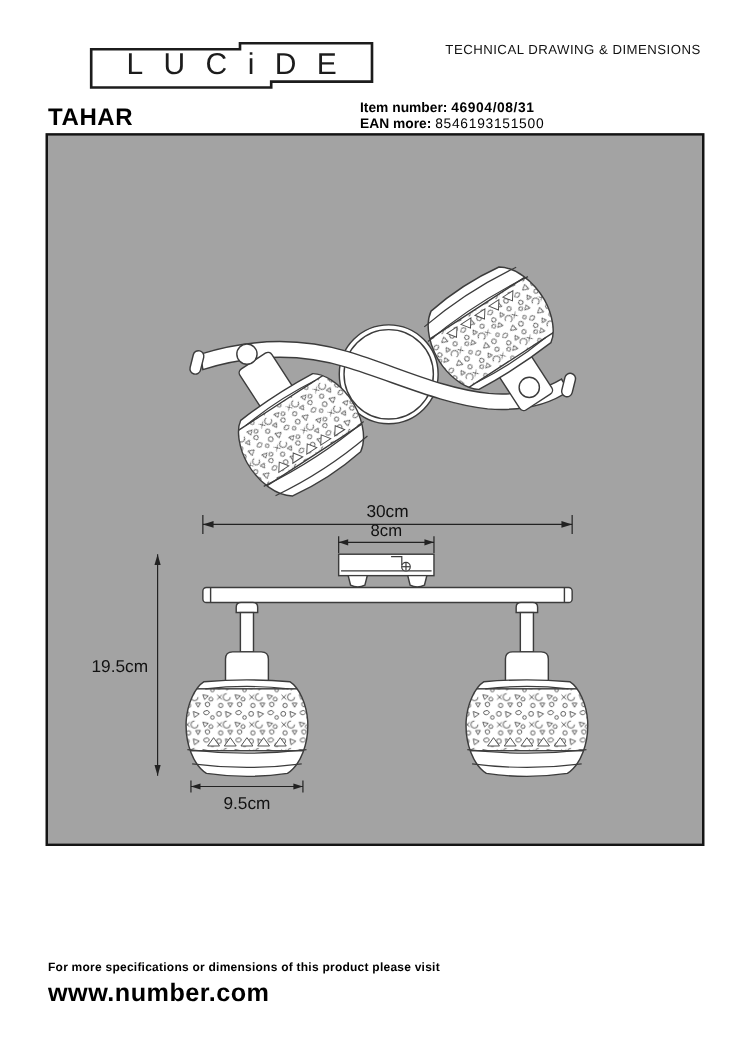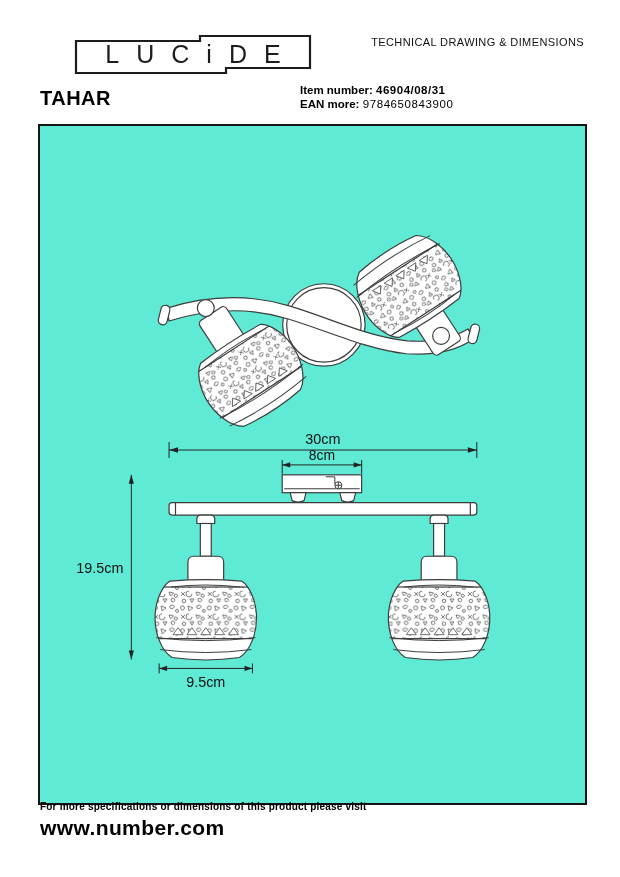--- a/index.html
+++ b/index.html
@@ -12,22 +12,22 @@
       display:flex;align-items:center;justify-content:center;
       font-size:25px;font-weight:400;letter-spacing:17px;padding-left:17px;
       box-sizing:border-box;color:#1c1c1c;}
   .doc-title{top:36px;right:36px;font-size:11px;letter-spacing:.4px;color:#111;}
   .product-name{left:40px;top:87px;font-size:20px;font-weight:bold;letter-spacing:.5px;}
   .codes{left:300px;top:83px;font-size:11.5px;line-height:14px;}
   .codes .lbl{font-weight:bold;}
   .codes .val-b{font-weight:bold;letter-spacing:.5px;}
   .codes .val{letter-spacing:.6px;}
   
-  .draw-box{left:38px;top:124px;width:549px;height:681px;border:2px solid #141414;
-      box-sizing:border-box;background:#5eead4;}
+  .draw-box{left:38px;top:111px;width:549px;height:594px;border:2px solid #141414;
+      box-sizing:border-box;background:#a3a3a3;}
   .draw-box svg{display:block;}
   
   .footer-note{left:40px;top:801px;font-size:10px;font-weight:bold;letter-spacing:.2px;}
   .footer-url{left:40px;top:816px;font-size:21px;font-weight:bold;letter-spacing:.4px;
       color:#000;text-decoration:none;display:block;}
 </style>
 </head>
 <body>
 
 <div class="abs logo-wrap">
@@ -41,21 +41,21 @@
 
 <div class="abs product-name">TAHAR</div>
 
 <div class="abs codes">
   <div>
     <span class="lbl">Item number:</span>
     <span class="val-b">46904/08/31</span>
   </div>
   <div>
     <span class="lbl">EAN more:</span>
-    <span class="val">9784650843900</span>
+    <span class="val">8546193151500</span>
   </div>
 </div>
 
 <div class="abs draw-box">
 <svg width="545" height="653" viewBox="0 0 549 657">
   <defs>
 
     <pattern id="lace" patternUnits="userSpaceOnUse" width="27" height="23">
       <g fill="none" stroke="#4d4d4d" stroke-width="0.75">
         <circle cx="3.5" cy="4" r="2"></circle>

